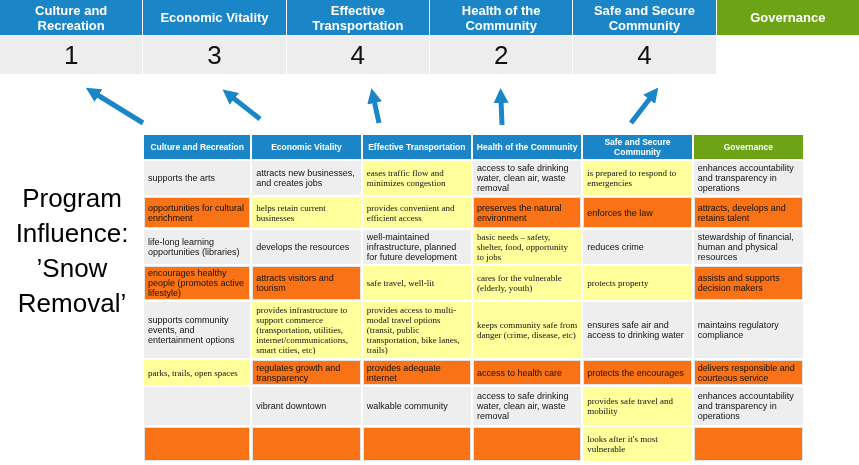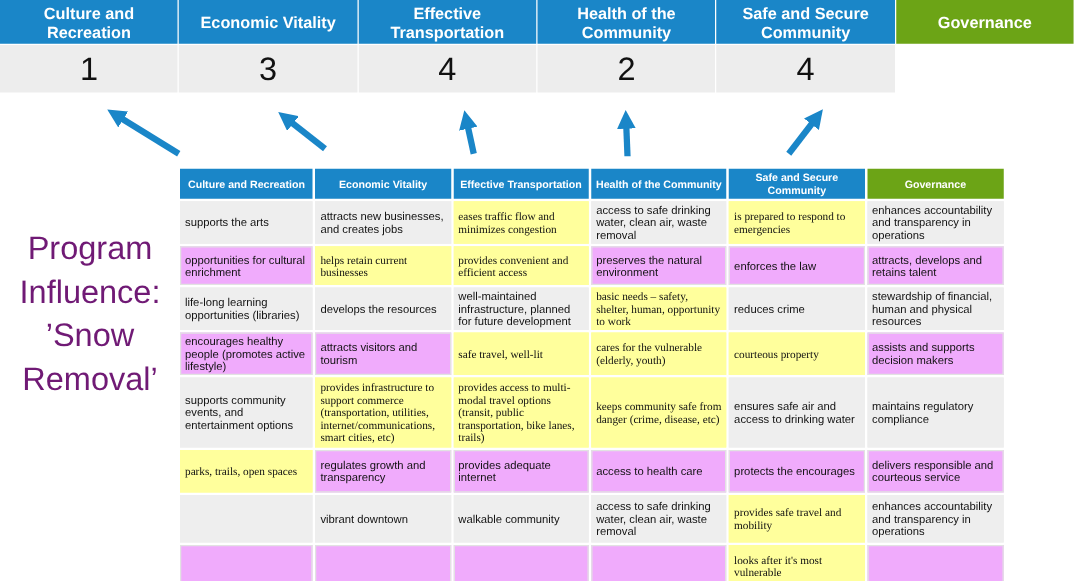--- a/index.html
+++ b/index.html
@@ -24,37 +24,37 @@
     background:var(--score_bg); color:#111; font-size:26px;
   }
 
   
   .arrows { position:absolute; left:0; top:75px; pointer-events:none; }
   .arrow { stroke:var(--arrow); stroke-width:5; marker-end:url(#ah); }
 
   
   .program-label {
     position:absolute; left:2px; top:181px; width:140px;
-    text-align:center; color:#701a75; font-size:26px; line-height:35px;
+    text-align:center; color:#000000; font-size:26px; line-height:35px;
     white-space:pre-line;
   }
 
   
   table.matrix {
     position:absolute; left:142px; top:133px; width:663px;
     border-collapse:separate; border-spacing:2px; table-layout:fixed;
   }
   table.matrix th {
     background:var(--blue); color:#fff; font-weight:bold;
     font-size:8.5px; line-height:10px; text-align:center; vertical-align:middle;
     padding:2px 0; height:20px;
   }
   table.matrix th.green { background:var(--green); }
   table.matrix td {
-    background:#f0abfc; color:#111; font-size:9px; line-height:10px;
+    background:#f97316; color:#111; font-size:9px; line-height:10px;
     padding:1px 3px; vertical-align:middle; text-align:left;
     border:1px solid #e2e2e2;
   }
   tr.band td { background:var(--band); border-color:var(--band); }
   table.matrix td.hl { background:var(--highlight); border-color:var(--highlight);font-family:Liberation Serif, serif; }
 </style>
 </head>
 <body>
 
 <div class="slide">
@@ -122,41 +122,41 @@
           <td class="hl">helps retain current businesses</td>
           <td class="hl">provides convenient and efficient access</td>
           <td>preserves the natural environment</td>
           <td>enforces the law</td>
           <td>attracts, develops and retains talent</td>
         </tr>
         <tr class="band" style="height: 33px;">
           <td>life-long learning opportunities (libraries)</td>
           <td>develops the resources</td>
           <td>well-maintained infrastructure, planned for future development</td>
-          <td class="hl">basic needs – safety, shelter, human, opportunity to work</td>
+          <td class="hl">basic needs – safety, shelter, food, opportunity to jobs</td>
           <td>reduces crime</td>
           <td>stewardship of financial, human and physical resources</td>
         </tr>
         <tr style="height: 30px;">
           <td>encourages healthy people (promotes active lifestyle)</td>
           <td>attracts visitors and tourism</td>
           <td class="hl">safe travel, well-lit</td>
           <td class="hl">cares for the vulnerable (elderly, youth)</td>
-          <td class="hl">courteous property</td>
+          <td class="hl">protects property</td>
           <td>assists and supports decision makers</td>
         </tr>
         <tr class="band" style="height: 56px;">
           <td>supports community events, and entertainment options</td>
           <td class="hl">provides infrastructure to support commerce (transportation, utilities, internet/communications, smart cities, etc)</td>
           <td class="hl">provides access to multi-modal travel options (transit, public transportation, bike lanes, trails)</td>
           <td class="hl">keeps community safe from danger (crime, disease, etc)</td>
           <td>ensures safe air and access to drinking water</td>
           <td>maintains regulatory compliance</td>
         </tr>
-        <tr style="height: 34px;">
+        <tr style="height: 25px;">
           <td class="hl">parks, trails, open spaces</td>
           <td>regulates growth and transparency</td>
           <td>provides adequate internet</td>
           <td>access to health care</td>
           <td>protects the encourages</td>
           <td>delivers responsible and courteous service</td>
         </tr>
         <tr class="band" style="height: 38px;">
           <td></td>
           <td>vibrant downtown</td>

